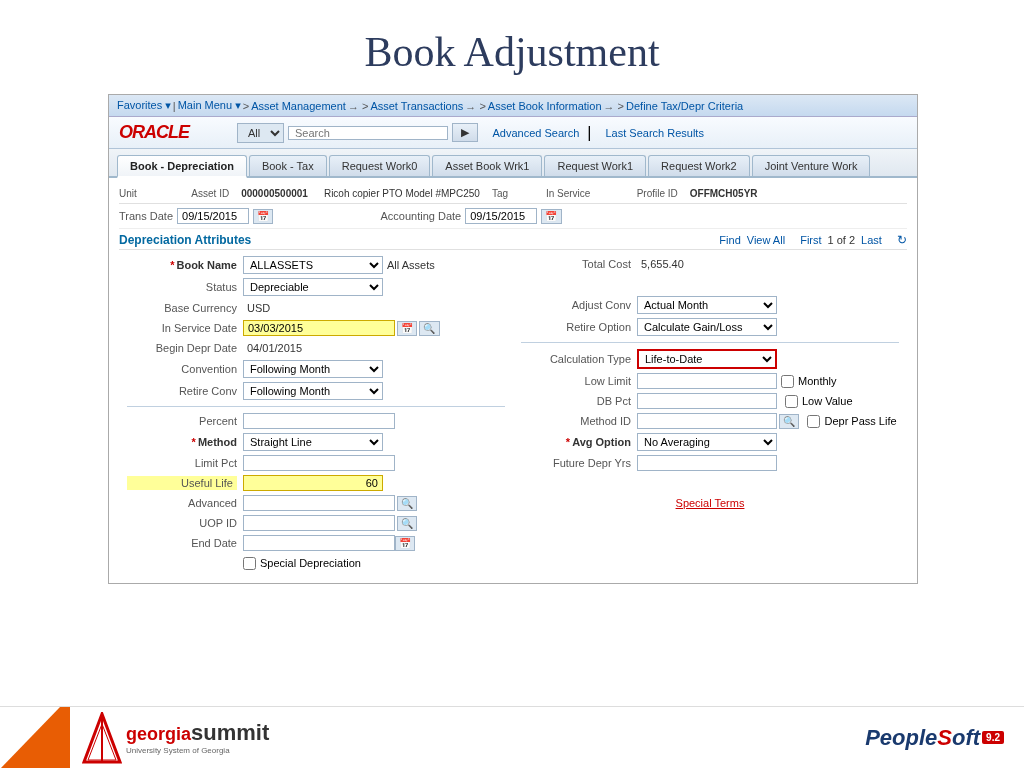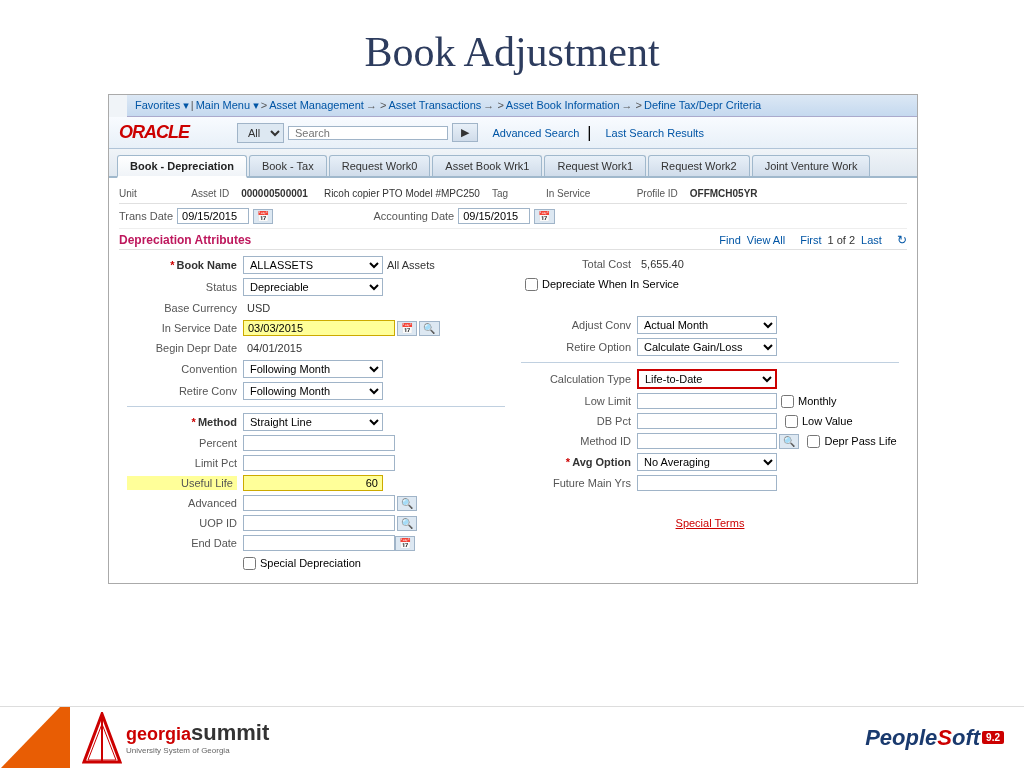--- a/index.html
+++ b/index.html
@@ -33,23 +33,22 @@
     }
 
     
     .breadcrumb-bar {
       background: linear-gradient(to bottom, #dce8f5, #c5d9ef);
       padding: 4px 8px;
       font-size: 11px;
       color: #333;
       border-bottom: 1px solid #aac;
       display: flex;
-      align-items: flex-start;
+      align-items: flex-end;
       gap: 2px;
-      margin-left: 18px;
     }
     .breadcrumb-bar span { color: #0055a5; cursor: pointer; }
     .breadcrumb-bar span.sep { color: #555; }
 
     
     .header-bar {
       background: linear-gradient(to bottom, #f8fbff, #e8f0f8);
       padding: 5px 10px;
       border-bottom: 1px solid #b0c4d8;
       display: flex;
@@ -142,21 +141,21 @@
       border-bottom: 1px solid #e0e0e0;
     }
     .info-label { color: #555; font-weight: normal; }
     .info-value { color: #333; font-weight: bold; }
     .info-asset-desc { color: #333; margin-left: 4px; }
 
     
     .trans-row {
       display: flex;
       align-items: center;
-      gap: 20px;
+      gap: 27px;
       font-size: 11px;
       padding: 4px 0;
       border-bottom: 1px solid #eee;
     }
     .date-field {
       display: inline-flex;
       align-items: center;
       gap: 4px;
     }
     .date-input {
@@ -177,21 +176,21 @@
     
     .section-header {
       display: flex;
       justify-content: space-between;
       align-items: center;
       padding: 4px 0 2px 0;
       border-bottom: 1px solid #e0e0e0;
     }
     .section-title {
       font-size: 12px;
-      color: #be185d;
+      color: #0369a1;
       font-weight: bold;
     }
     .nav-controls {
       font-size: 11px;
       color: #0055a5;
       display: flex;
       align-items: center;
       gap: 6px;
     }
     .nav-controls span { cursor: pointer; }
@@ -400,28 +399,28 @@
           </select>
         </div>
         <div class="form-row">
           <span class="form-label">Retire Conv</span>
           <select class="form-select">
             <option>Following Month</option>
           </select>
         </div>
         <hr class="divider">
         <div class="form-row">
-          <span class="form-label required">Method</span>
-          <select class="form-select">
-            <option>Straight Line</option>
-          </select>
-        </div>
-        <div class="form-row">
           <span class="form-label">Percent</span>
           <input class="form-control" type="text" value="" style="">
+        </div>
+        <div class="form-row">
+          <span class="form-label required">Method</span>
+          <select class="form-select">
+            <option>Straight Line</option>
+          </select>
         </div>
         <div class="form-row">
           <span class="form-label">Limit Pct</span>
           <input class="form-control" type="text" value="" style="">
         </div>
         <div class="form-row">
           <span class="form-label" style="background:#ffff99; padding:1px 4px;">Useful Life</span>
           <input class="form-control highlight-yellow" type="text" value="60" style="max-width: 60px; text-align: right;">
         </div>
         <div class="form-row">
@@ -445,26 +444,20 @@
             <input type="checkbox" style="">
             <span>Special Depreciation</span>
           </div>
         </div>
       </div>
 
       <div class="form-section-right">
         <div class="form-row">
           <span class="form-label">Total Cost</span>
           <span class="form-value">5,655.40</span>
-        </div>
-        <div class="form-row">
-          <div class="checkbox-row" style="margin-left:4px;">
-            <input type="checkbox" style="">
-            <span>Depreciate When In Service</span>
-          </div>
         </div>
 
         <div style="height:20px;"></div>
         <div class="form-row">
           <span class="form-label">Adjust Conv</span>
           <select class="form-select">
             <option>Actual Month</option>
           </select>
         </div>
         <div class="form-row">
@@ -505,21 +498,21 @@
             <span>Depr Pass Life</span>
           </div>
         </div>
         <div class="form-row">
           <span class="form-label required">Avg Option</span>
           <select class="form-select">
             <option>No Averaging</option>
           </select>
         </div>
         <div class="form-row">
-          <span class="form-label">Future Main Yrs</span>
+          <span class="form-label">Future Depr Yrs</span>
           <input class="form-control" type="text" value="" style="max-width: 60px;">
         </div>
         <div class="form-row" style="justify-content:center; margin-top:20px;">
           <a class="special-terms-link">Special Terms</a>
         </div>
       </div>
     </div>
 
   </div>
 

